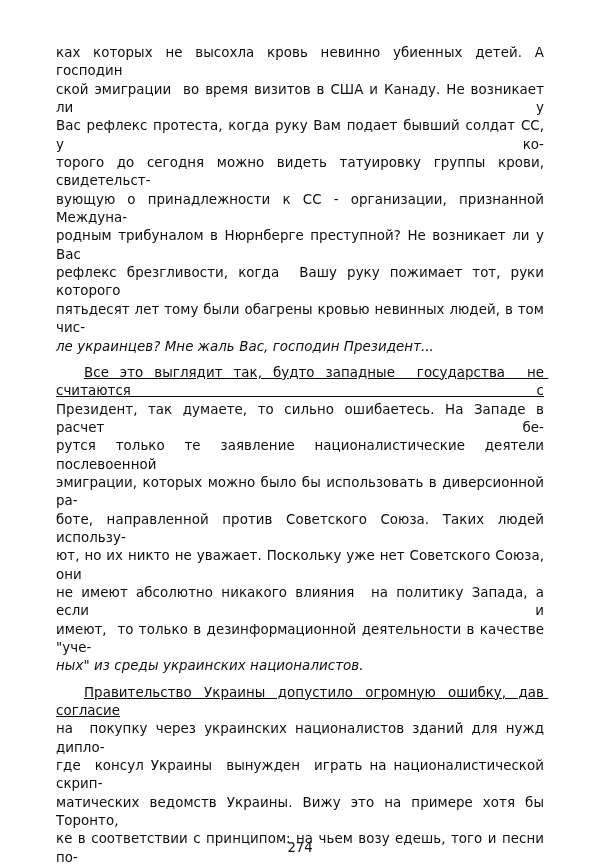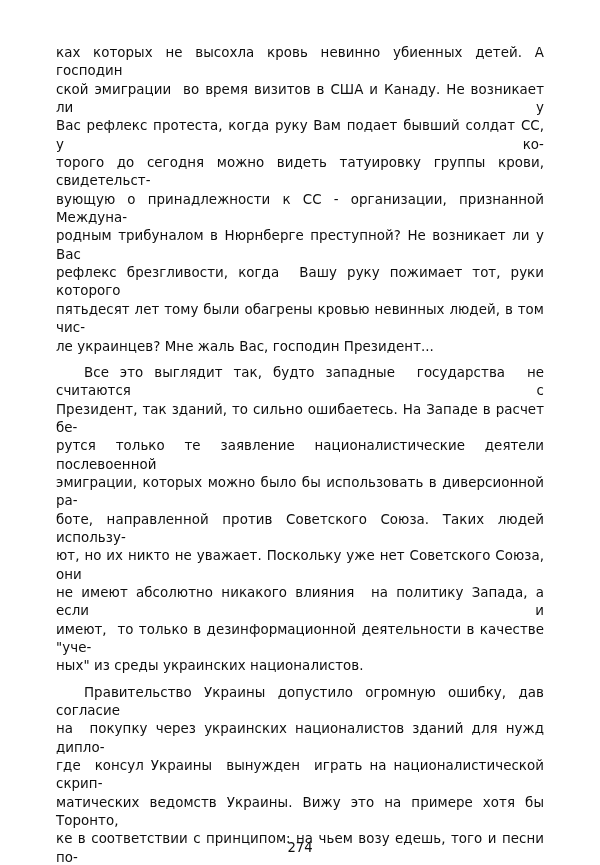--- a/index.html
+++ b/index.html
@@ -50,24 +50,26 @@
   
   .line {
     display: block;
     text-align: justify;
     text-align-last: justify;
     white-space: pre-wrap;
   }
   
   .line.last {
     text-align-last: left;
+    font-style: italic;
   }
   
   .line.indent {
     text-indent: 28px;
+    text-decoration: underline;
   }
 
   #page-number {
     position: absolute;
     left: 0;
     top: 812px;
     width: 600px;
     text-align: center;
     font-size: 13.2px;
     line-height: 16px;
@@ -87,21 +89,21 @@
         <span class="line">Вас рефлекс протеста, когда руку Вам подает бывший солдат СС,  у ко-</span>
         <span class="line">торого до сегодня можно видеть татуировку группы крови, свидетельст-</span>
         <span class="line">вующую о принадлежности к СС - организации, признанной Междуна-</span>
         <span class="line">родным трибуналом в Нюрнберге преступной? Не возникает ли у Вас</span>
         <span class="line">рефлекс брезгливости, когда  Вашу руку пожимает тот, руки которого</span>
         <span class="line">пятьдесят лет тому были обагрены кровью невинных людей, в том чис-</span>
         <span class="line last">ле украинцев? Мне жаль Вас, господин Президент...</span>
       </p>
       <p class="para">
         <span class="line indent">Все это выглядит так, будто западные  государства  не считаются с</span>
-        <span class="line">Президент, так зданий, то сильно ошибаетесь. На Западе в расчет бе-</span>
+        <span class="line">Президент, так думаете, то сильно ошибаетесь. На Западе в расчет бе-</span>
         <span class="line">рутся только те заявление националистические деятели послевоенной</span>
         <span class="line">эмиграции, которых можно было бы использовать в диверсионной ра-</span>
         <span class="line">боте, направленной против Советского Союза. Таких людей использу-</span>
         <span class="line">ют, но их никто не уважает. Поскольку уже нет Советского Союза, они</span>
         <span class="line">не имеют абсолютно никакого влияния  на политику Запада, а если и</span>
         <span class="line">имеют,  то только в дезинформационной деятельности в качестве "уче-</span>
         <span class="line last">ных" из среды украинских националистов.</span>
       </p>
       <p class="para">
         <span class="line indent">Правительство Украины допустило огромную ошибку, дав согласие</span>

